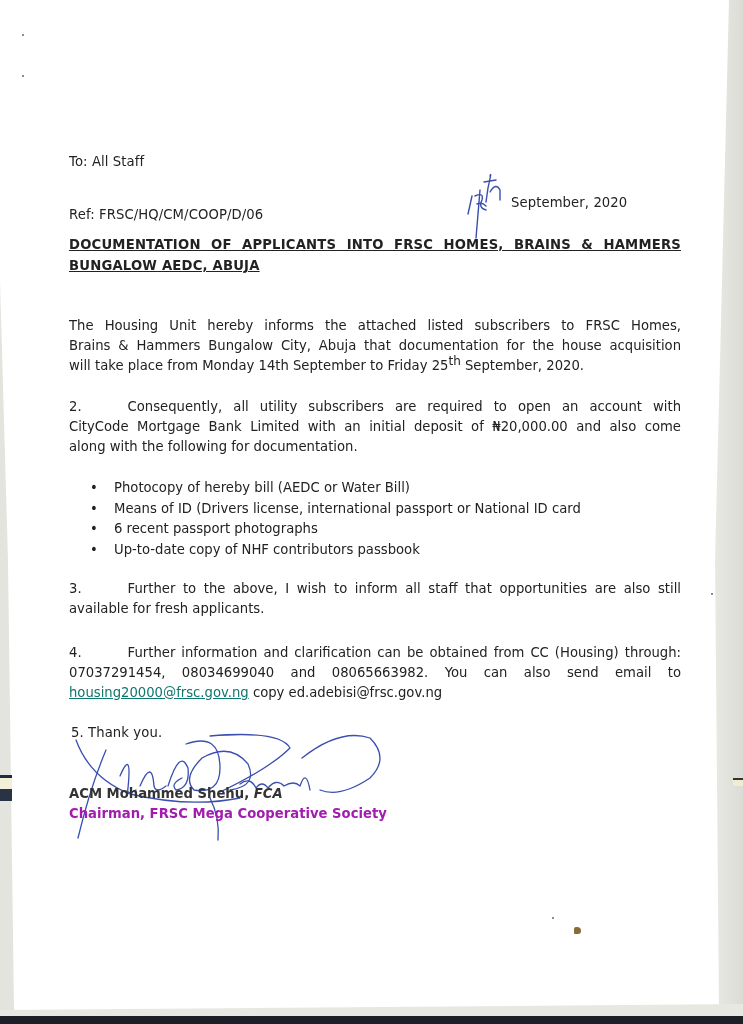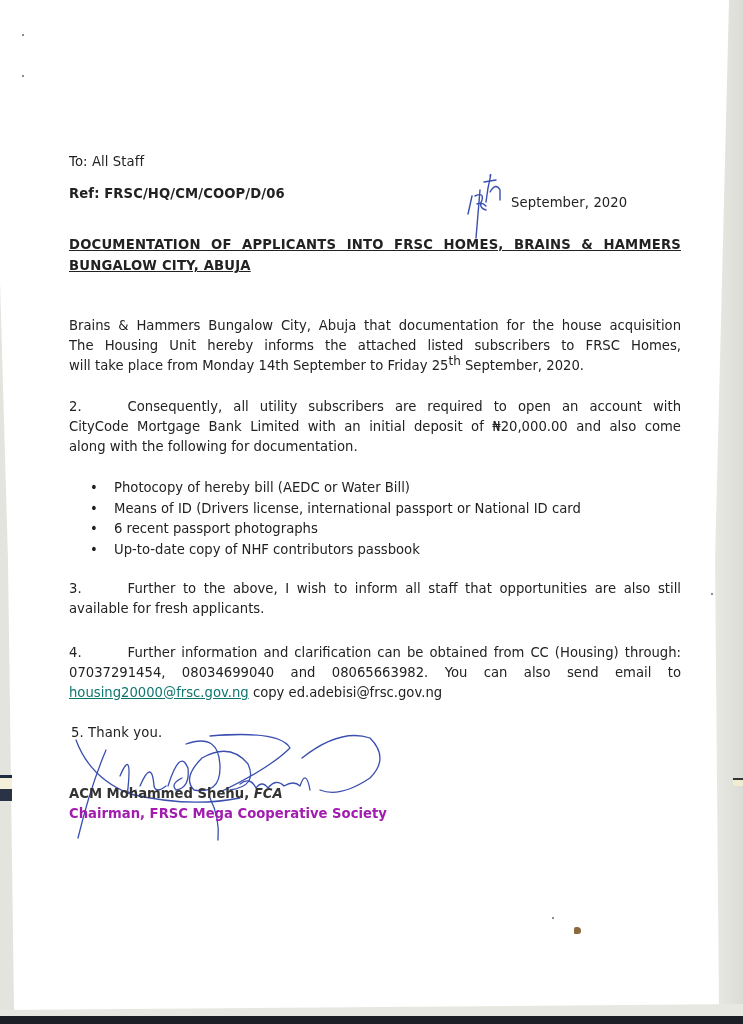--- a/index.html
+++ b/index.html
@@ -28,21 +28,21 @@
     background: linear-gradient(to bottom, #e8e8e2 0 12px, #1c1f26 12px);
     clip-path: polygon(0 6px, 743px 0, 743px 20px, 0 20px);
   }
   .scan-right-band {
     position: absolute; right: 0; top: 778px; width: 10px; height: 8px;
     background: linear-gradient(to bottom, #333 0 2px, #f1ecd0 2px);
   }
   .doc { position: absolute; left: 0; top: 0; width: 743px; height: 836px; }
   .t { position: absolute; font-size: 13.2px; line-height: 20px; white-space: nowrap; letter-spacing: 0.1px; }
   .to { left: 69px; top: 152px; }
-  .ref { left: 69px; top: 184px; font-weight: bold; }
+  .ref { left: 69px; top: 205px; }
   .date { left: 511px; top: 193px; text-align: center; }
   .heading {
     position: absolute; left: 69px; top: 234px; width: 612px;
     font-size: 13.2px; line-height: 21px; font-weight: bold; text-decoration: underline;
     letter-spacing: 0.2px;
   }
   .heading .l1 { display: block; text-align: justify; text-align-last: justify; }
   .para {
     position: absolute; left: 69px; width: 612px;
     font-size: 13.2px; line-height: 20px; text-align: justify;
@@ -92,26 +92,26 @@
       <path d="M18 22 L14 70"></path>
       <path d="M28 8 Q30 2 26 20 L24 34"></path>
       <path d="M22 14 L34 12"></path>
       <path d="M28 24 Q34 14 38 22 L38 32"></path>
     </g>
   </svg>
   <div class="t date">September, 2020</div>
 
   <div class="heading">
     <span class="l1">DOCUMENTATION OF APPLICANTS INTO FRSC HOMES, BRAINS &amp; HAMMERS</span>
-    <span>BUNGALOW CITY, ABUJA</span>
+    <span>BUNGALOW AEDC, ABUJA</span>
   </div>
 
   <div class="para p1">
+    <span class="line">The Housing Unit hereby informs the attached listed subscribers to FRSC Homes,</span>
     <span class="line">Brains &amp; Hammers Bungalow City, Abuja that documentation for the house acquisition</span>
-    <span class="line">The Housing Unit hereby informs the attached listed subscribers to FRSC Homes,</span>
     <span class="line last"><span>will take place from Monday 14th September to Friday 25</span><sup>th</sup><span> September, 2020.</span></span>
   </div>
 
   <div class="para p2">
     <span class="line"><span>2.</span><span class="tab"></span><span>Consequently, all utility subscribers are required to open an account with</span></span>
     <span class="line">CityCode Mortgage Bank Limited with an initial deposit of ₦20,000.00 and also come</span>
     <span class="line last">along with the following for documentation.</span>
   </div>
 
   <ul class="bullets">

